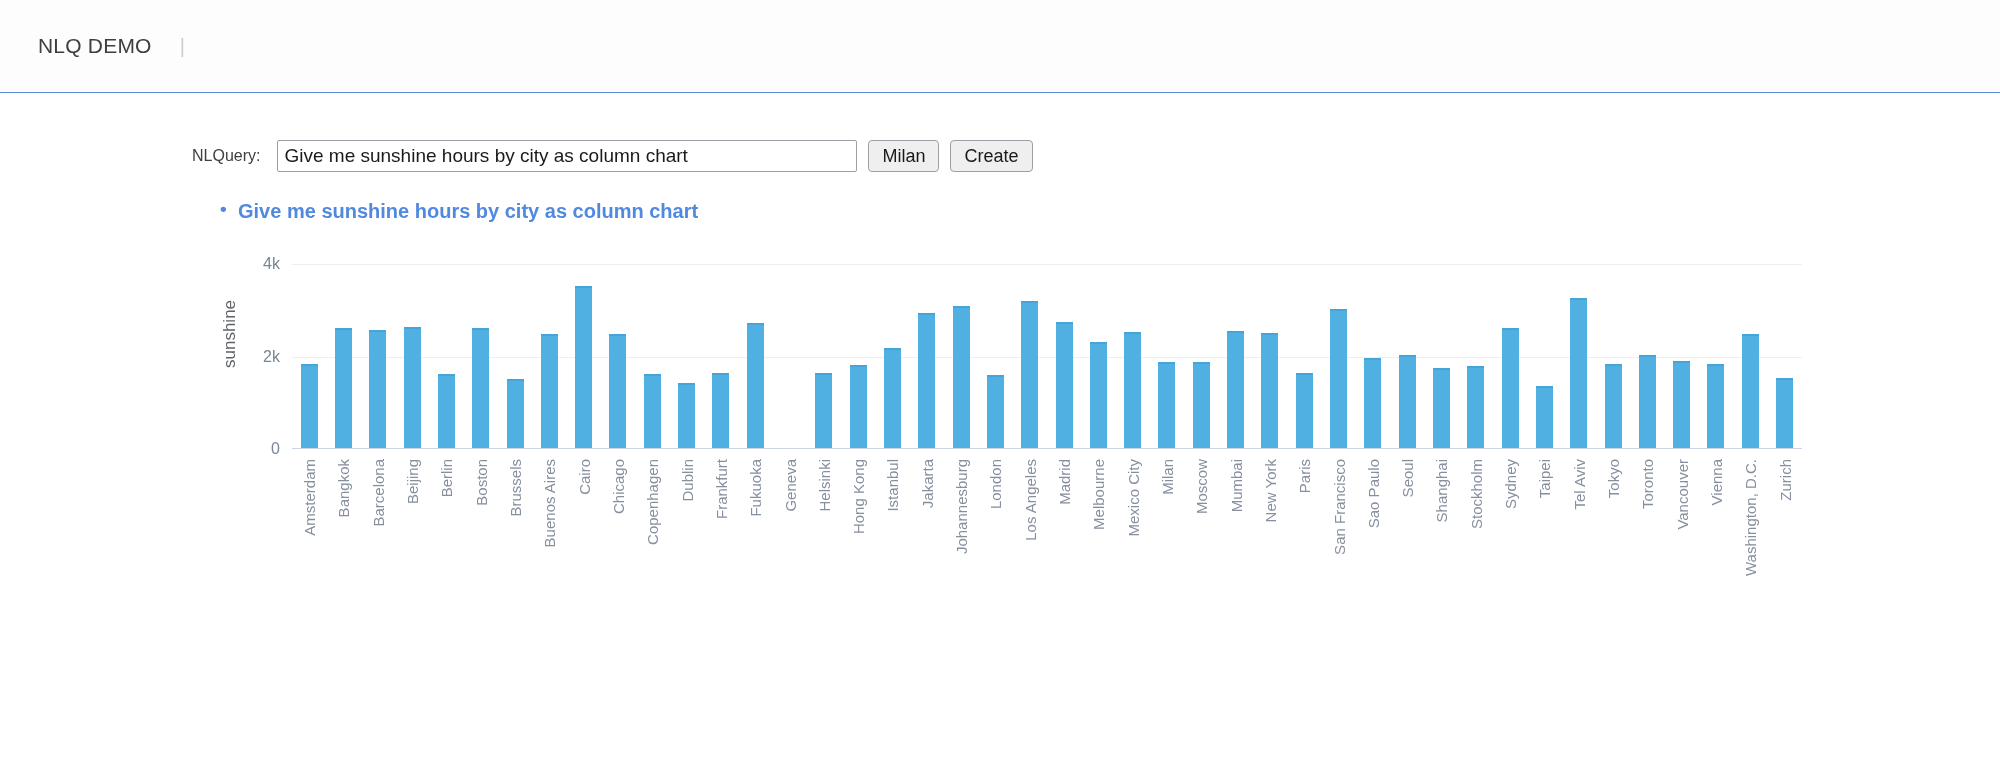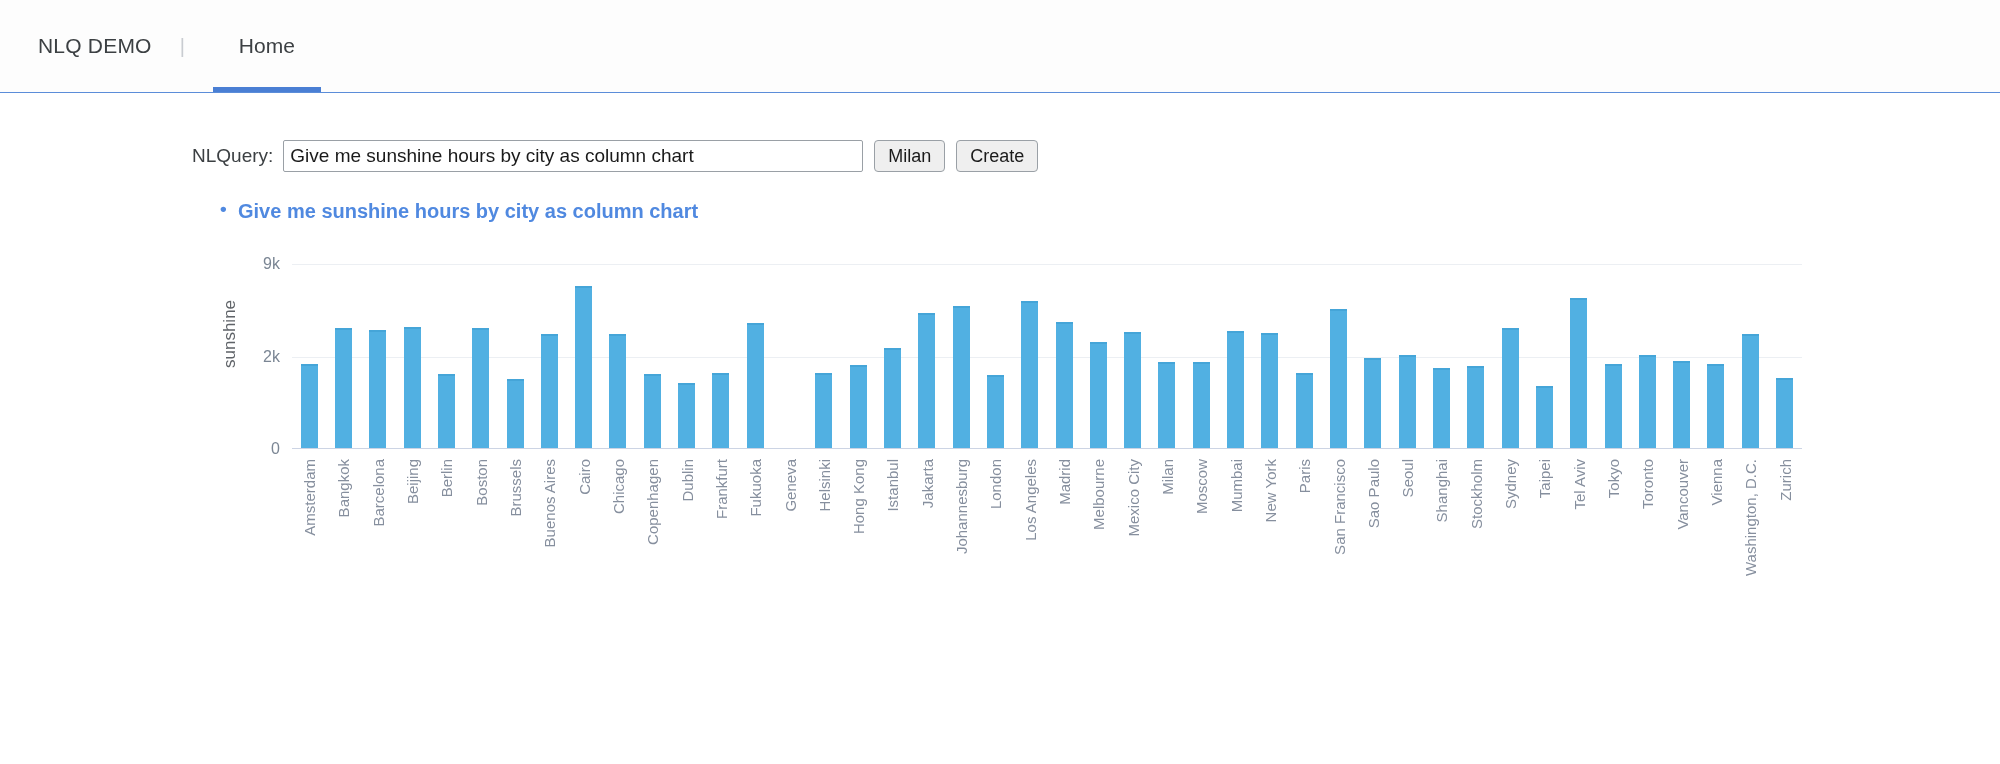--- a/index.html
+++ b/index.html
@@ -60,23 +60,23 @@
   }
 
   
   .query-row{
     display:flex;
     align-items:center;
     margin-top:47px;
     padding-left:192px;
   }
   .query-label{
-    font-size:19px;
+    font-size:16px;
     color:#3c4043;
-    margin-right:10px;
+    margin-right:17px;
   }
   .query-input{
     width:580px;
     height:32px;
     font-size:19px;
     font-family:"Liberation Sans",sans-serif;
     color:#1a1a1a;
     padding:2px 6px;
     border:1px solid #9aa0a6;
     border-radius:2px;
@@ -222,21 +222,20 @@
     color:#5f6368;
   }
 </style>
 </head>
 <body>
 
 <div class="navbar">
   <div class="nav-inner">
     <div class="brand">NLQ DEMO</div>
     <div class="nav-sep">|</div>
-    <div class="nav-link active">Home</div>
   </div>
 </div>
 
 <div class="query-row">
   <span class="query-label">NLQuery:</span>
   <input class="query-input" type="text" value="Give me sunshine hours by city as column chart" style="">
   <button class="btn">Milan</button>
   <button class="btn">Create</button>
 </div>
 
@@ -245,21 +244,21 @@
 </ul>
 
 <div class="chart-wrap">
   <div class="chart">
 
     <div class="y-axis-title">sunshine</div>
 
     <div id="y-ticks">
         <div class="y-tick" style="top: 205px;">0</div>
         <div class="y-tick" style="top: 112.5px;">2k</div>
-        <div class="y-tick" style="top: 20px;">9k</div>
+        <div class="y-tick" style="top: 20px;">4k</div>
       </div>
 
     <div class="plot" id="plot">
       <div id="gridlines">
           <div class="gridline" style="top: 92.5px;"></div>
           <div class="gridline" style="top: 0px;"></div>
         </div>
       <div class="baseline"></div>
       <div class="bars" id="bars">
           <div class="bar-slot">

